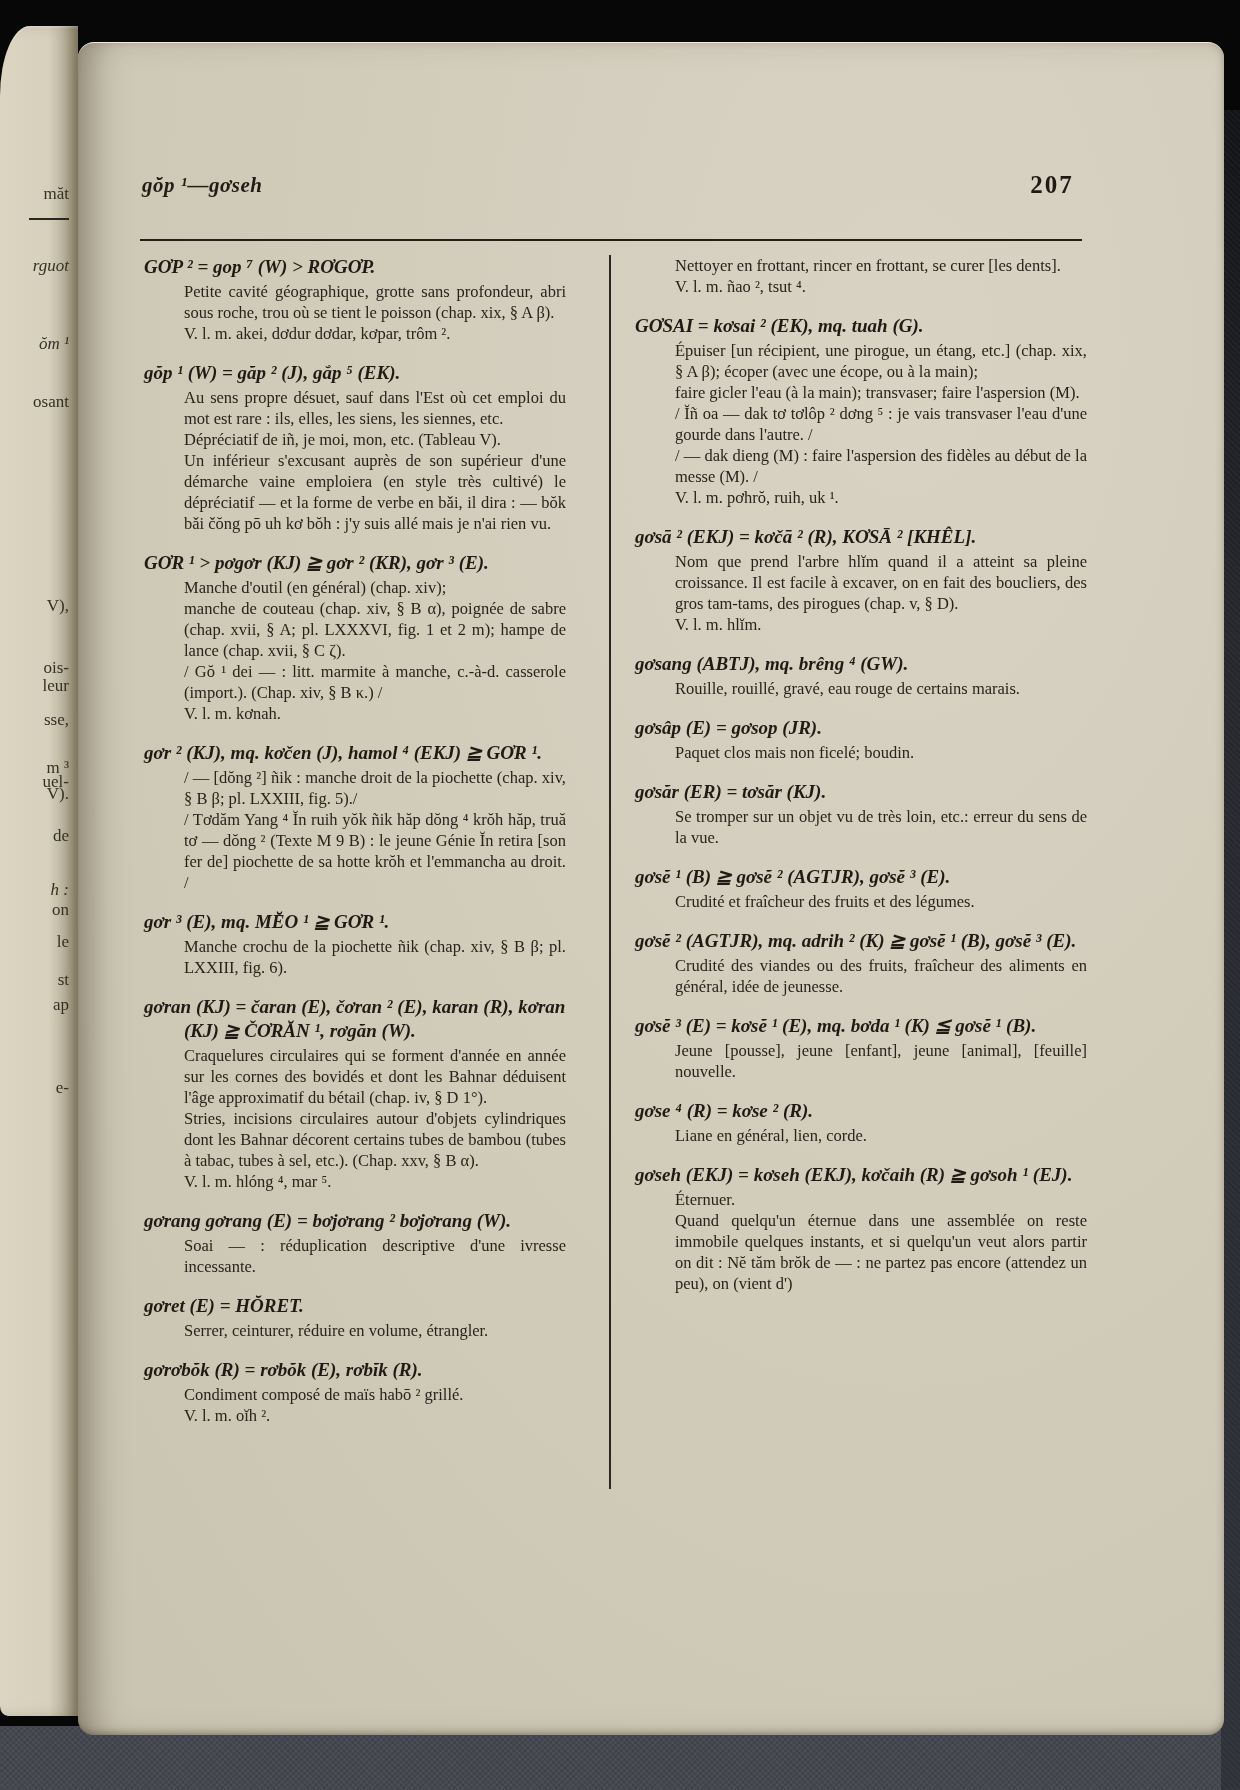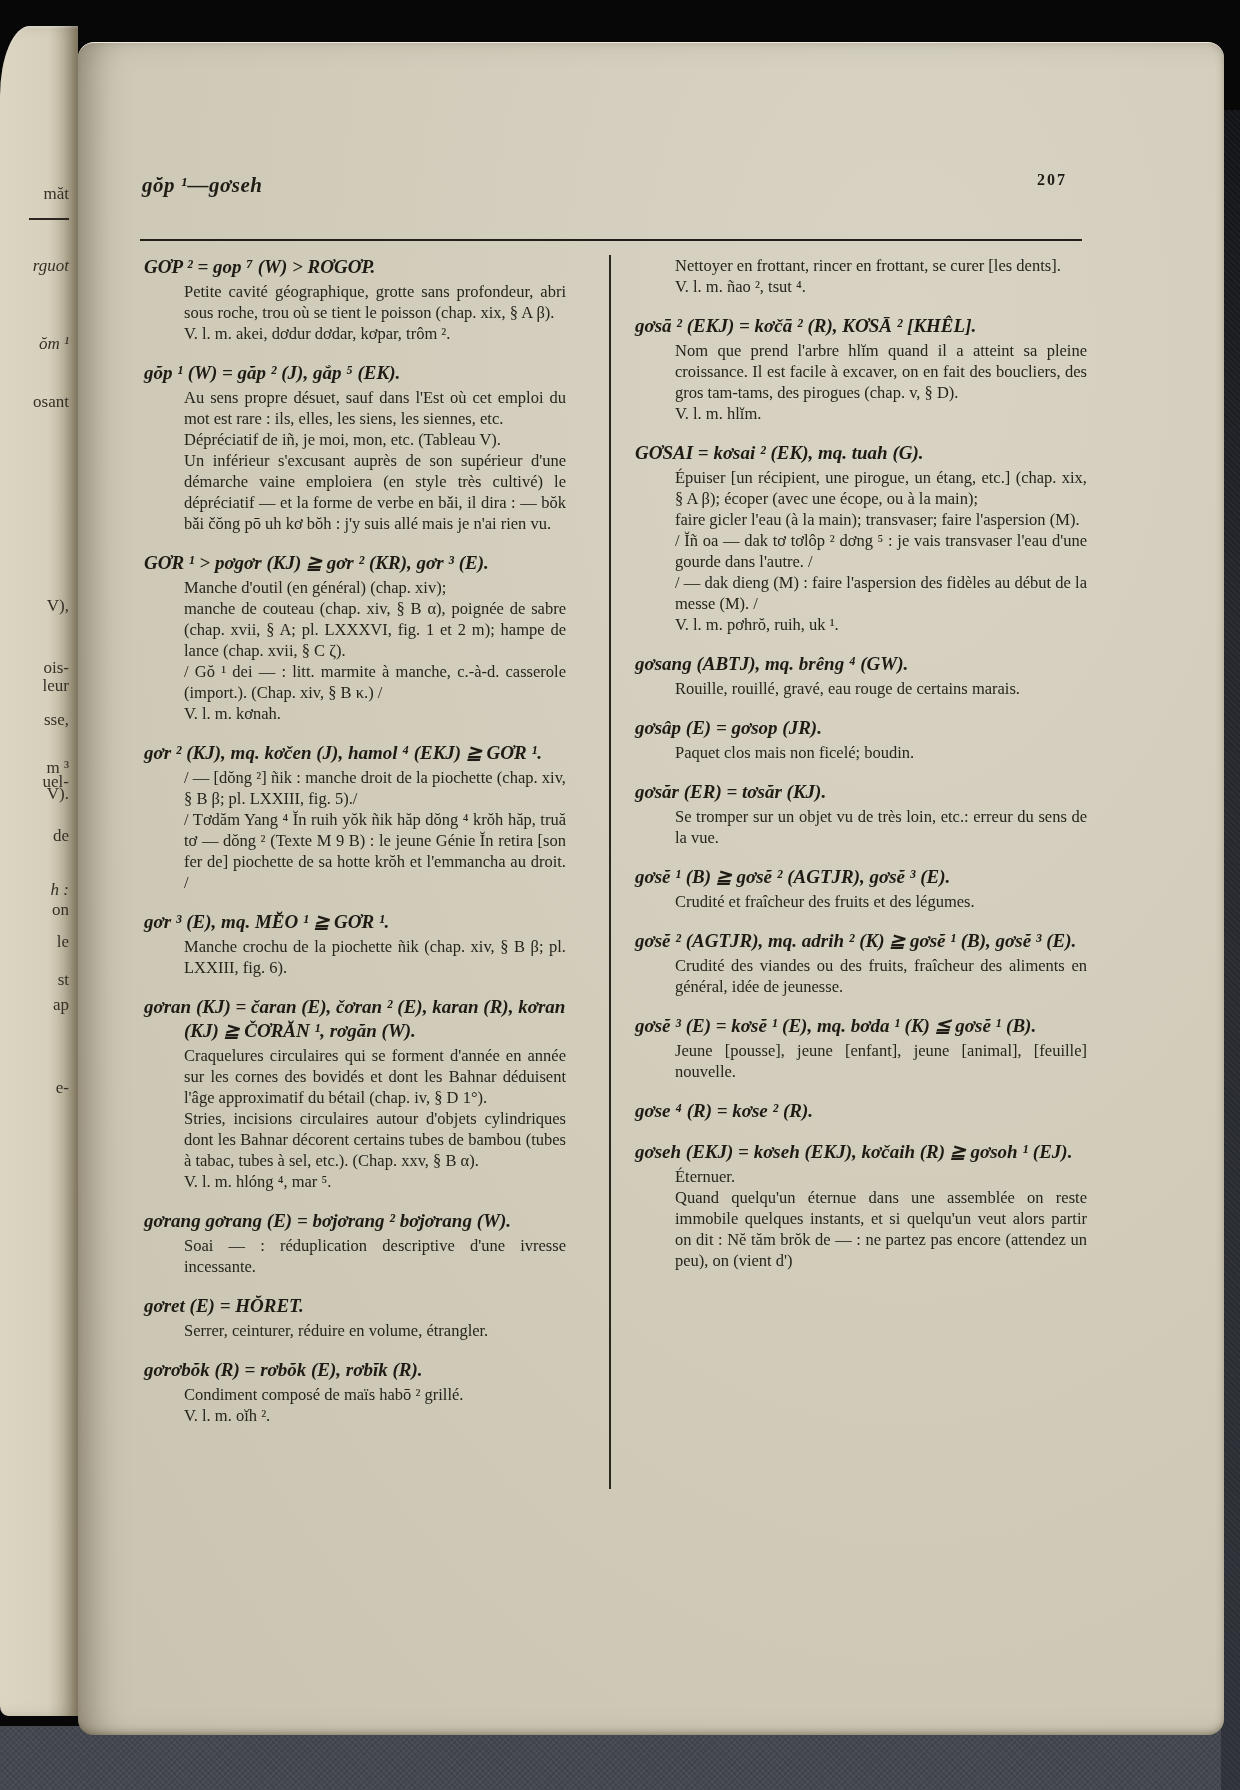--- a/index.html
+++ b/index.html
@@ -45,21 +45,21 @@
       inset 0 -7px 9px -6px rgba(84,72,50,.55),
       inset -4px 0 8px -4px rgba(84,72,50,.35);
     border-radius: 16px;
   }
   .running-title{
     position:absolute;left:64px;top:130px;
     font-style:italic;font-weight:700;font-size:21px;color:#211d16;letter-spacing:.5px;
   }
   .page-number{
     position:absolute;left:938px;top:128px;width:72px;text-align:center;
-    font-weight:700;font-size:16px;color:#1e1b15;letter-spacing:2px;
+    font-weight:700;font-size:25px;color:#1e1b15;letter-spacing:2px;
   }
   .header-rule{position:absolute;left:62px;top:196px;width:942px;height:2px;background:#221f18;}
   .col-divider{position:absolute;left:531px;top:212px;width:2px;height:1234px;background:#2b2720;}
   .col{position:absolute;top:212px;color:#26221b;}
   .col.left{left:66px;width:422px;}
   .col.right{left:557px;width:452px;}
   .entry{margin:0 0 17px 0;}
   .hw{
     margin:0 0 2px 0;padding-left:40px;text-indent:-40px;
     font-style:italic;font-weight:600;font-size:19px;line-height:24px;color:#1f1b14;
@@ -152,33 +152,33 @@
         <p class="para">Condiment composé de maïs habō ² grillé.</p>
         <p class="para">V. l. m. oĭh ².</p>
       </div>
     </div>
   <div class="col right">
       <div class="entry">
         <p class="para">Nettoyer en frottant, rincer en frottant, se curer [les dents].</p>
         <p class="para">V. l. m. ñao ², tsut ⁴.</p>
       </div>
       <div class="entry">
-        <p class="hw">gơsā ² (EKJ) = kơčā ² (R), KƠSĀ ² [KHÊL].</p>
-        <p class="para">Nom que prend l'arbre hlĭm quand il a atteint sa pleine croissance. Il est facile à excaver, on en fait des boucliers, des gros tam-tams, des pirogues (chap. v, § D).</p>
-        <p class="para">V. l. m. hlĭm.</p>
-      </div>
-      <div class="entry">
         <p class="hw">GƠSAI = kơsai ² (EK), mq. tuah (G).</p>
         <p class="para">Épuiser [un récipient, une pirogue, un étang, etc.] (chap. xix, § A β); écoper (avec une écope, ou à la main);</p>
         <p class="para">faire gicler l'eau (à la main); transvaser; faire l'aspersion (M).</p>
         <p class="para">/ Ĭñ oa — dak tơ tơlôp ² dơng ⁵ : je vais transvaser l'eau d'une gourde dans l'autre. /</p>
         <p class="para">/ — dak dieng (M) : faire l'aspersion des fidèles au début de la messe (M). /</p>
         <p class="para">V. l. m. pơhrŏ, ruih, uk ¹.</p>
       </div>
       <div class="entry">
+        <p class="hw">gơsā ² (EKJ) = kơčā ² (R), KƠSĀ ² [KHÊL].</p>
+        <p class="para">Nom que prend l'arbre hlĭm quand il a atteint sa pleine croissance. Il est facile à excaver, on en fait des boucliers, des gros tam-tams, des pirogues (chap. v, § D).</p>
+        <p class="para">V. l. m. hlĭm.</p>
+      </div>
+      <div class="entry">
         <p class="hw">gơsang (ABTJ), mq. brêng ⁴ (GW).</p>
         <p class="para">Rouille, rouillé, gravé, eau rouge de certains marais.</p>
       </div>
       <div class="entry">
         <p class="hw">gơsâp (E) = gơsop (JR).</p>
         <p class="para">Paquet clos mais non ficelé; boudin.</p>
       </div>
       <div class="entry">
         <p class="hw">gơsăr (ER) = tơsăr (KJ).</p>
         <p class="para">Se tromper sur un objet vu de très loin, etc.: erreur du sens de la vue.</p>
@@ -190,20 +190,21 @@
       <div class="entry">
         <p class="hw">gơsĕ ² (AGTJR), mq. adrih ² (K) ≧ gơsĕ ¹ (B), gơsĕ ³ (E).</p>
         <p class="para">Crudité des viandes ou des fruits, fraîcheur des aliments en général, idée de jeunesse.</p>
       </div>
       <div class="entry">
         <p class="hw">gơsĕ ³ (E) = kơsĕ ¹ (E), mq. bơda ¹ (K) ≦ gơsĕ ¹ (B).</p>
         <p class="para">Jeune [pousse], jeune [enfant], jeune [animal], [feuille] nouvelle.</p>
       </div>
       <div class="entry">
         <p class="hw">gơse ⁴ (R) = kơse ² (R).</p>
+        <p class="para">Liane en général, lien, corde.</p>
       </div>
       <div class="entry">
         <p class="hw">gơseh (EKJ) = kơseh (EKJ), kơčaih (R) ≧ gơsoh ¹ (EJ).</p>
         <p class="para">Éternuer.</p>
         <p class="para">Quand quelqu'un éternue dans une assemblée on reste immobile quelques instants, et si quelqu'un veut alors partir on dit : Nĕ tăm brŏk de — : ne partez pas encore (attendez un peu), on (vient d')</p>
       </div>
     </div>
 </div>
 
 </body></html>

